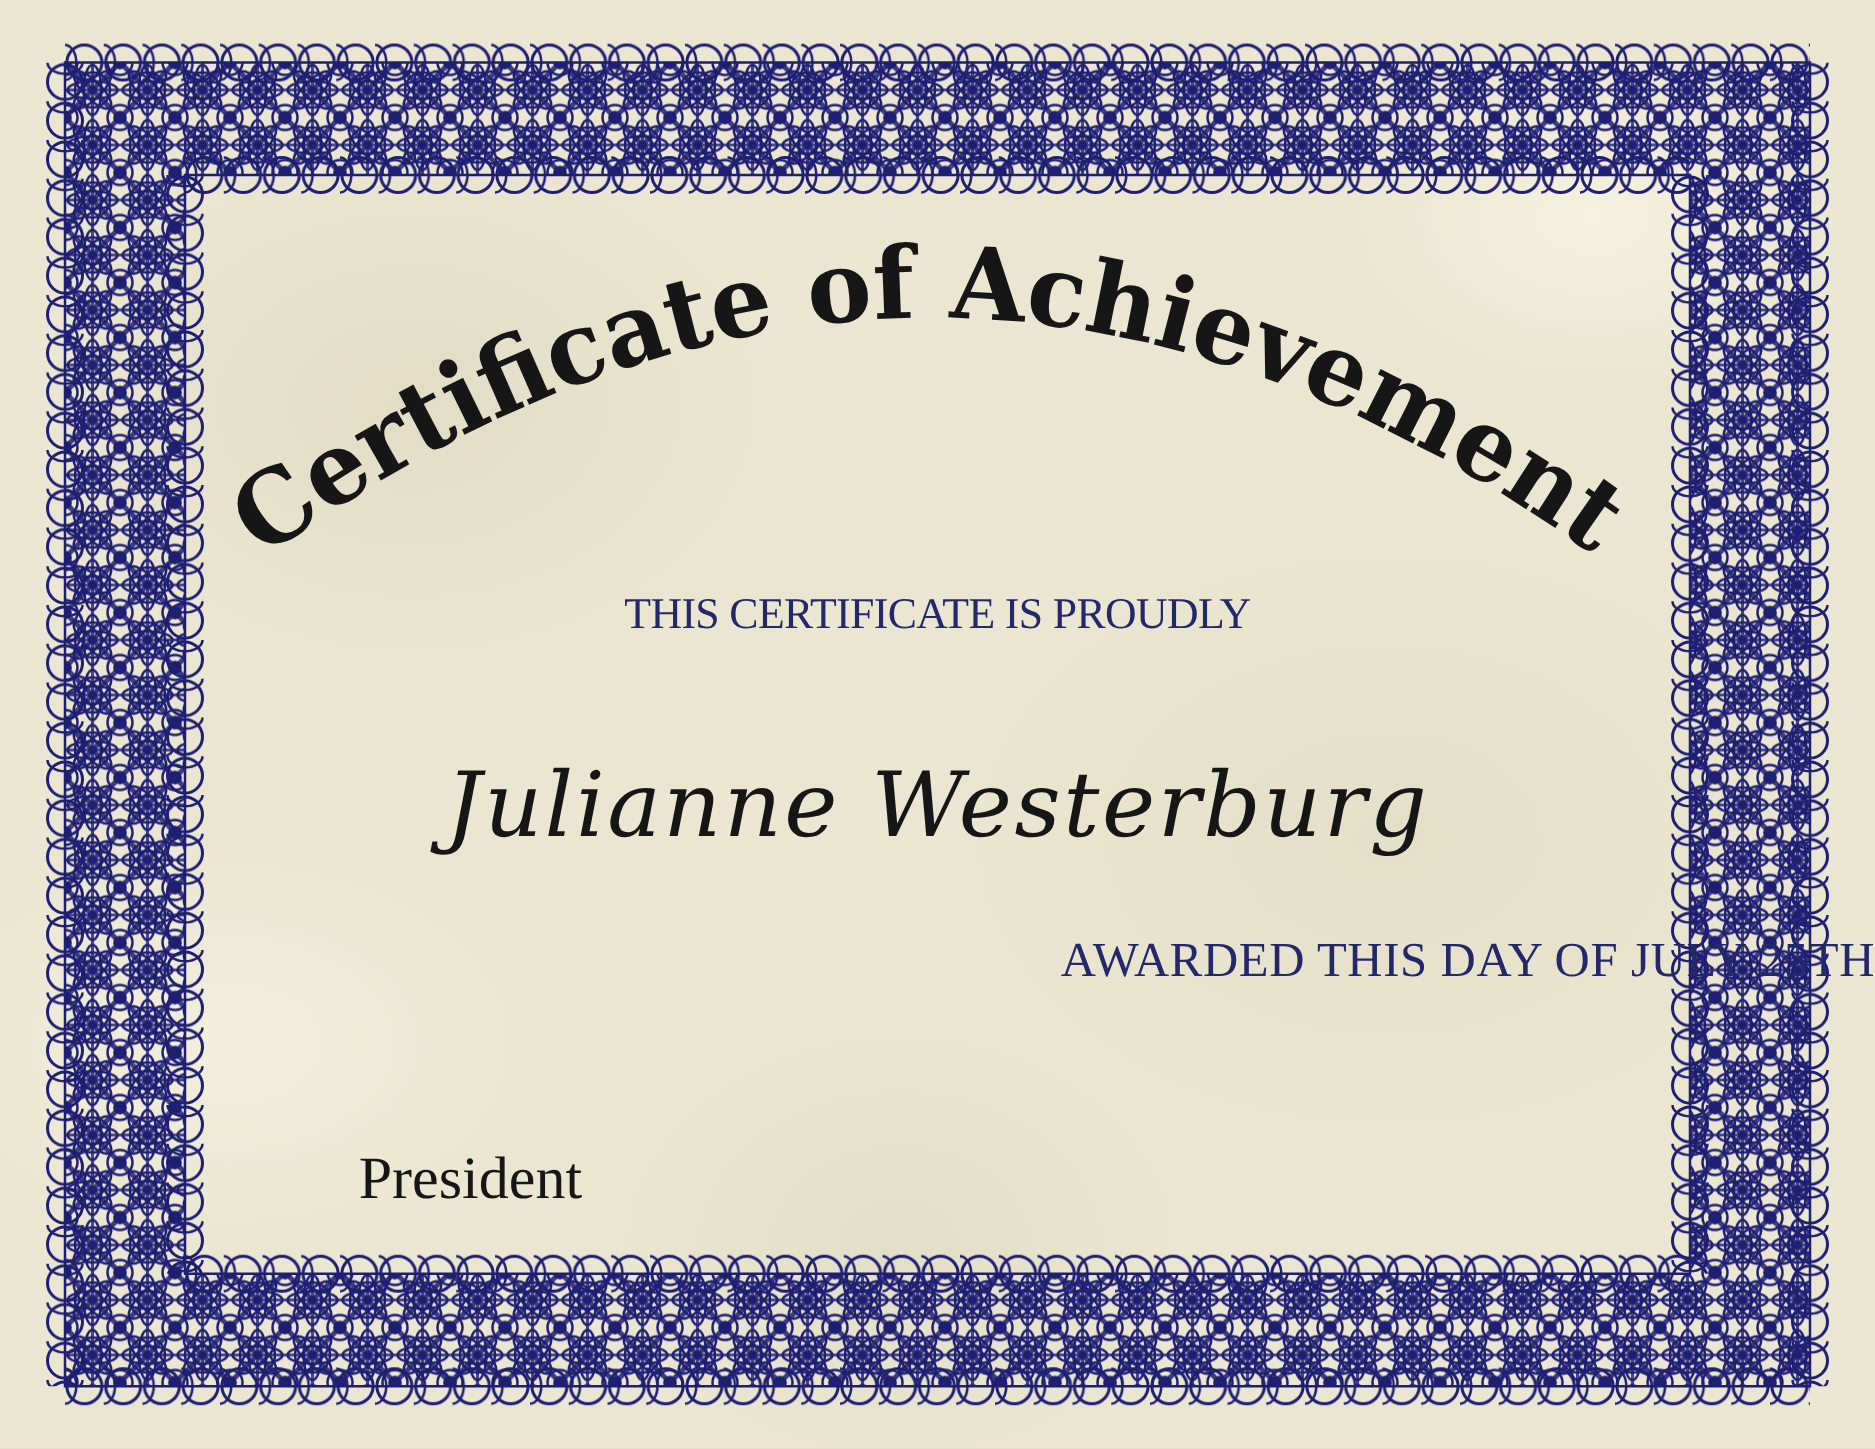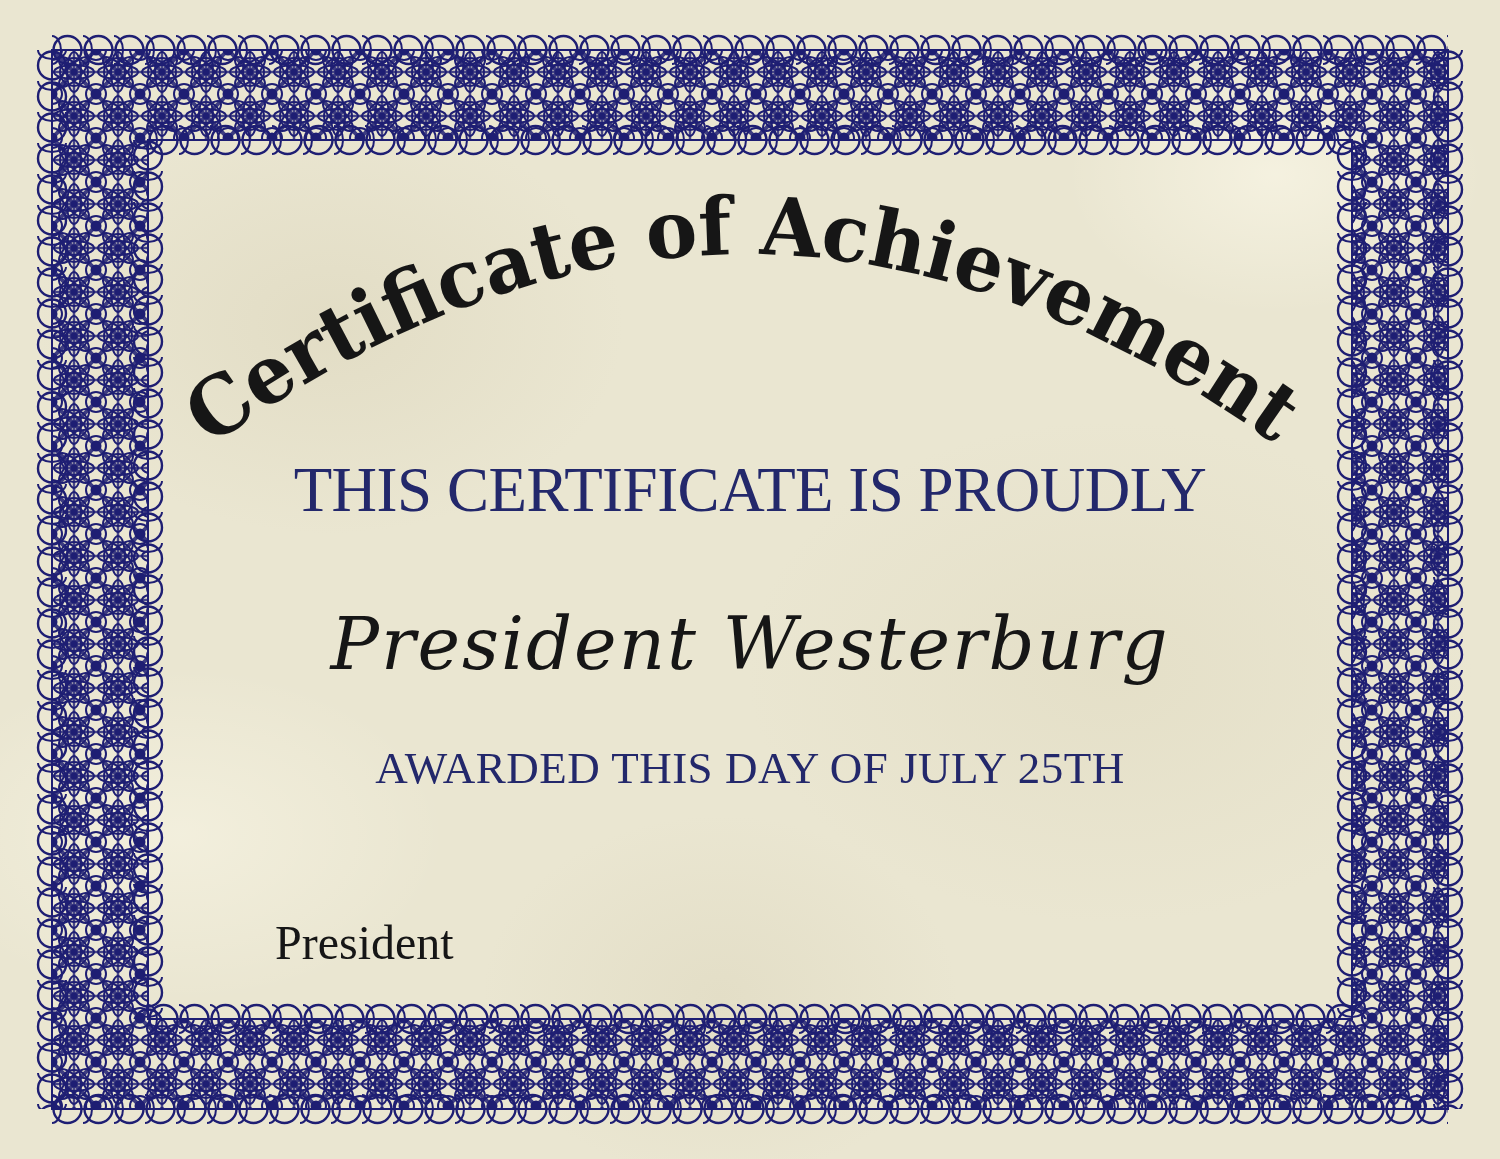--- a/index.html
+++ b/index.html
@@ -34,21 +34,21 @@
     font-family: "DejaVu Serif", serif;
     font-weight: 700;
     font-size: 80px;
     fill: var(--ink, #161616);
   }
   .presented {
     position: absolute;
     left: 0; right: 0;
     top: 463px;
     text-align: center;
-    font-size: 63px;
+    font-size: 35px;
     line-height: 55px;
     letter-spacing: -0.5px;
     color: var(--heading-navy, #23286b);
     white-space: nowrap;
   }
   .recipient {
     position: absolute;
     left: 0; right: 0;
     top: 602px;
     text-align: center;
@@ -56,34 +56,35 @@
     font-style: italic;
     font-size: 72px;
     letter-spacing: 2px;
     color: var(--ink, #161616);
     white-space: nowrap;
   }
   .awarded {
     position: absolute;
     left: 0; right: 0;
     top: 741px;
-    text-align: center;
-    font-size: 45px;
+    text-align: right;
+    font-size: 39px;
     line-height: 55px;
     letter-spacing: 0.5px;
     color: var(--heading-navy, #23286b);
     white-space: nowrap;
   }
   .sig {
     position: absolute;
     top: 916px;
     font-size: 48px;
     line-height: 54px;
     color: var(--ink, #161616);
     white-space: nowrap;
+    margin-left: 12px;
   }
   .sig.left  { left: 275px; }
   .sig.right { left: 955px; }
 </style>
 </head>
 <body>
 
 <div class="certificate">
 
   <svg class="frame-svg" width="1500" height="1159" viewBox="0 0 1500 1159" aria-hidden="true">
@@ -169,19 +170,19 @@
       <text class="title-text" text-anchor="middle" textLength="1150" lengthAdjust="spacingAndGlyphs">
         <textPath href="#titleArc" xlink:href="#titleArc" startOffset="50%">Certificate of Achievement</textPath>
       </text>
     </g>
   </svg>
 
   <div class="presented">
     <div>THIS CERTIFICATE IS PROUDLY</div>
   </div>
 
-  <div class="recipient">President Westerburg</div>
+  <div class="recipient">Julianne Westerburg</div>
 
   <div class="awarded">AWARDED THIS DAY OF JULY 25TH</div>
 
   <div class="sig left">President</div>
 
 </div>
 
 </body></html>

